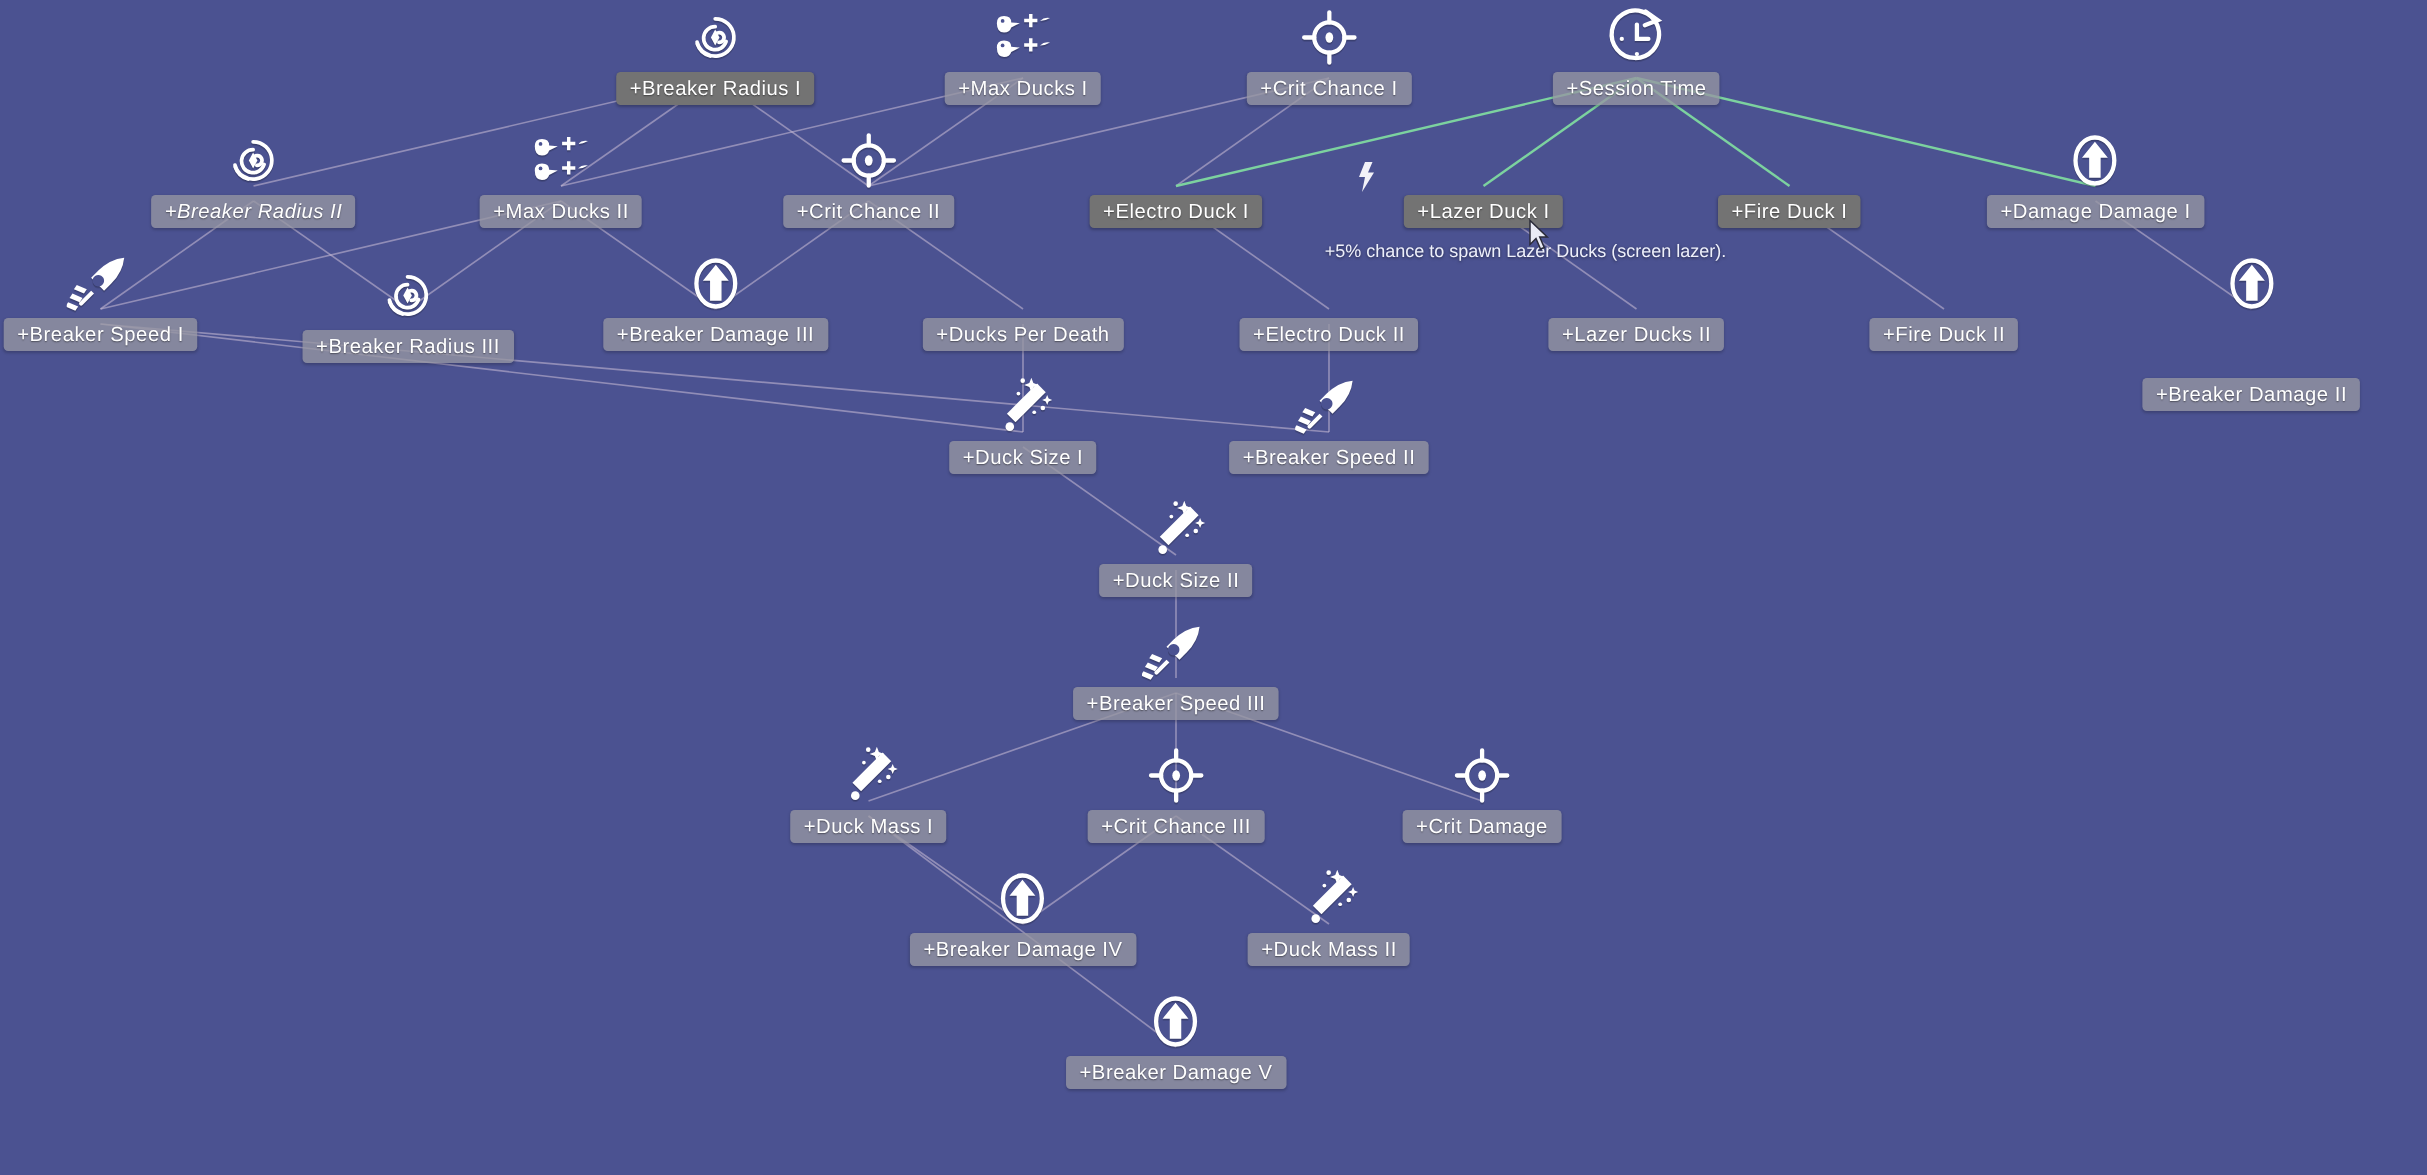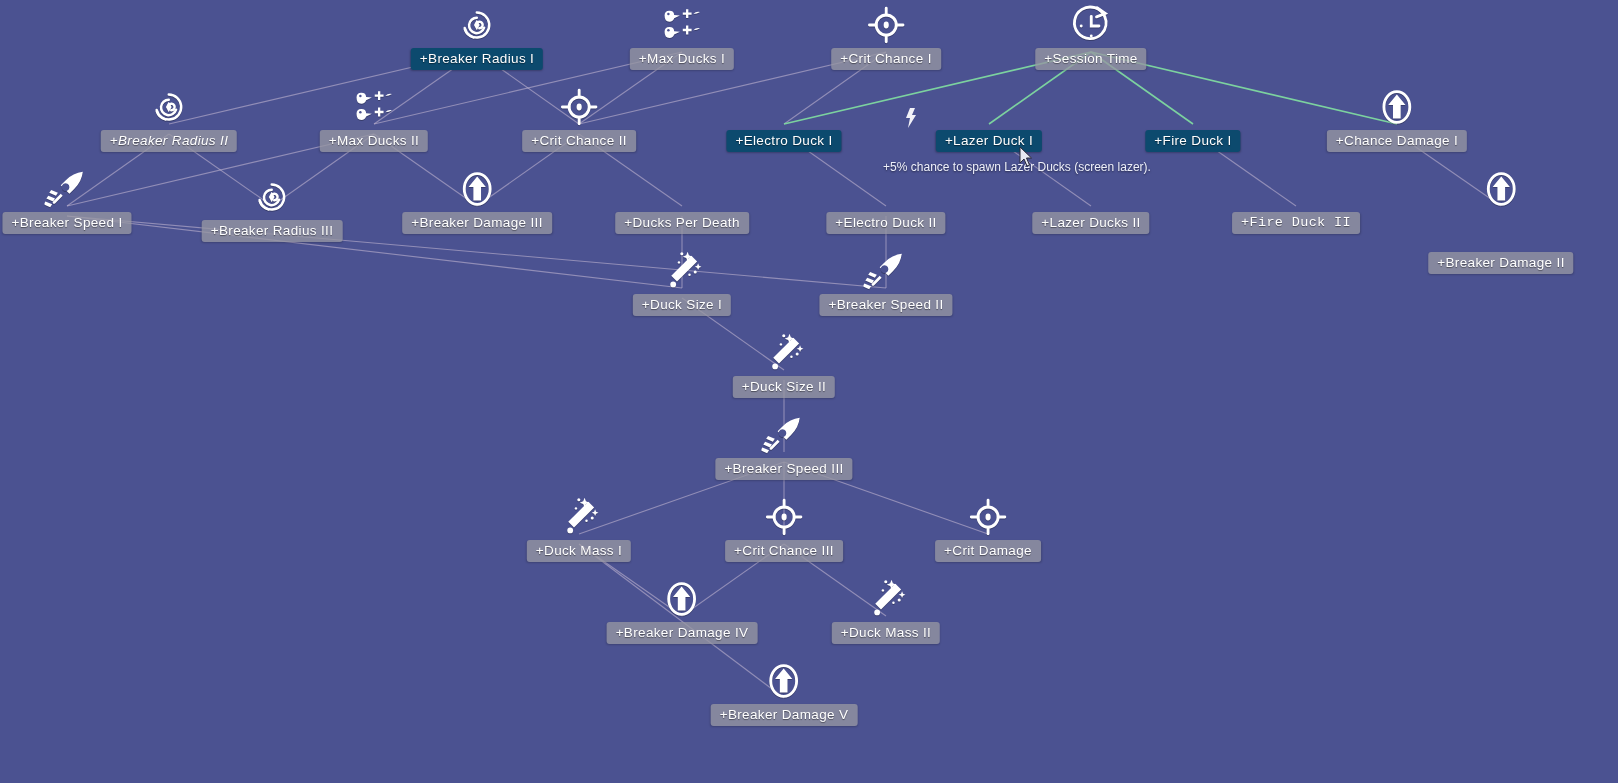--- a/index.html
+++ b/index.html
@@ -44,21 +44,21 @@
     background: rgba(150,150,162,0.78);
     color: #ffffff;
     font-size: 13.5px;
     line-height: 15px;
     letter-spacing: 0.35px;
     white-space: nowrap;
     text-shadow: 0 1px 1px rgba(0,0,0,0.45);
     box-shadow: 0 1px 2px rgba(0,0,0,0.2);
   }
   .node.unlocked .node-chip {
-    background: #0c4a6e;
+    background: #737373;
     box-shadow: 0 1px 2px rgba(0,0,0,0.25);
   }
   .tooltip {
     position: absolute;
     transform: translate(-50%, 0);
     color: #eef0fb;
     font-size: 12px;
     line-height: 16px;
     white-space: nowrap;
     text-shadow: 0 1px 2px rgba(0,0,0,0.5);
@@ -230,21 +230,21 @@
         <div class="node-icon"></div>
         <div class="node-chip">+Fire Duck I</div>
       </div>
       <div class="node" style="left: 1397px; top: 80px;">
         <div class="node-icon">
     <svg viewBox="0 0 48 48" width="46" height="46">
       <ellipse cx="24" cy="24" rx="13.5" ry="16" fill="none" stroke="#fff" stroke-width="3"></ellipse>
       <path d="M24 11 L33 22 H28 V36 H20 V22 H15 Z" fill="#fff"></path>
     </svg>
         </div>
-        <div class="node-chip">+Chance Damage I</div>
+        <div class="node-chip">+Damage Damage I</div>
       </div>
       <div class="node" style="left: 67px; top: 162px;">
         <div class="node-icon">
     <svg viewBox="0 0 48 48" width="46" height="46">
       <g fill="#fff">
         <path d="M40 6 q-10 1 -18 9 l-5 5 l9 9 l5 -5 q8 -8 9 -18 z"></path>
         <path d="M26 22 a4 4 0 1 0 0 .1 z" fill="#4b5291"></path>
         <path d="M17 29 l-8 8 q-1 1 0 2 q1 1 2 0 l8 -8 z"></path>
         <path d="M7 25 l7 3 -2 3 -7 -3 z"></path>
         <path d="M4 31 l7 3 -2 3 -7 -3 z"></path>
@@ -282,21 +282,21 @@
         <div class="node-chip">+Ducks Per Death</div>
       </div>
       <div class="node" style="left: 886px; top: 162px;">
         <div class="node-icon"></div>
         <div class="node-chip">+Electro Duck II</div>
       </div>
       <div class="node" style="left: 1091px; top: 162px;">
         <div class="node-icon"></div>
         <div class="node-chip">+Lazer Ducks II</div>
       </div>
-      <div class="node" style="left: 1296px; top: 162px; font-family: Liberation Mono, monospace;">
+      <div class="node" style="left: 1296px; top: 162px;">
         <div class="node-icon"></div>
         <div class="node-chip">+Fire Duck II</div>
       </div>
       <div class="node" style="left: 1501px; top: 162px; gap: 40px;">
         <div class="node-icon">
     <svg viewBox="0 0 48 48" width="46" height="46">
       <ellipse cx="24" cy="24" rx="13.5" ry="16" fill="none" stroke="#fff" stroke-width="3"></ellipse>
       <path d="M24 11 L33 22 H28 V36 H20 V22 H15 Z" fill="#fff"></path>
     </svg>
         </div>

